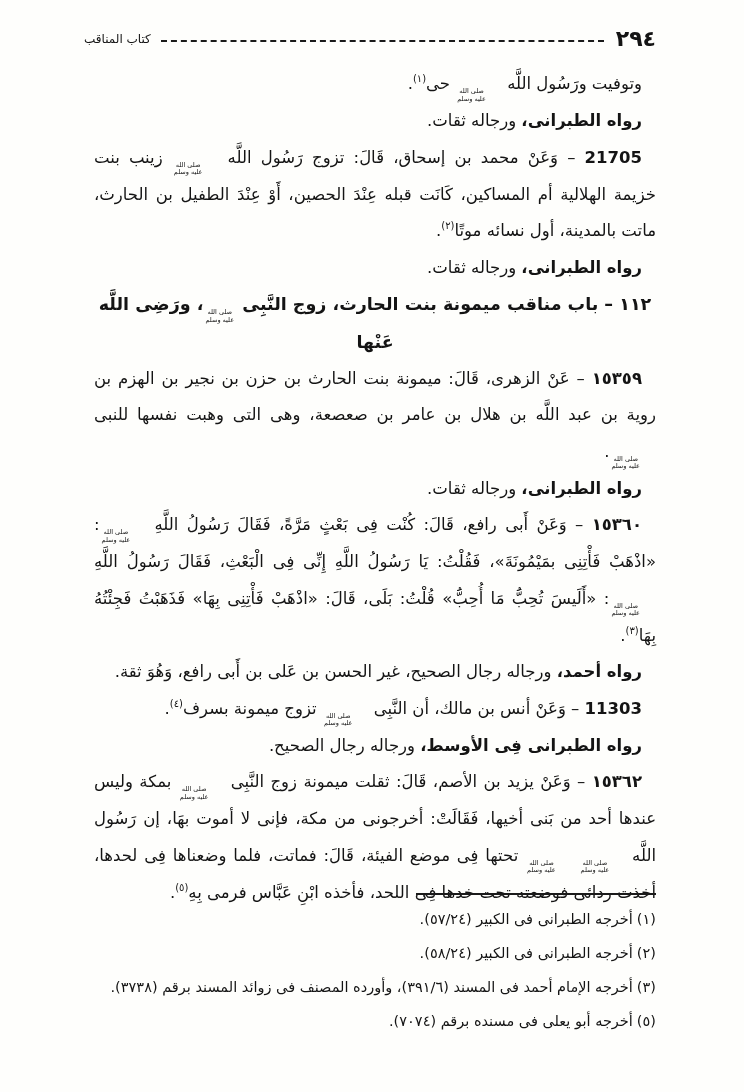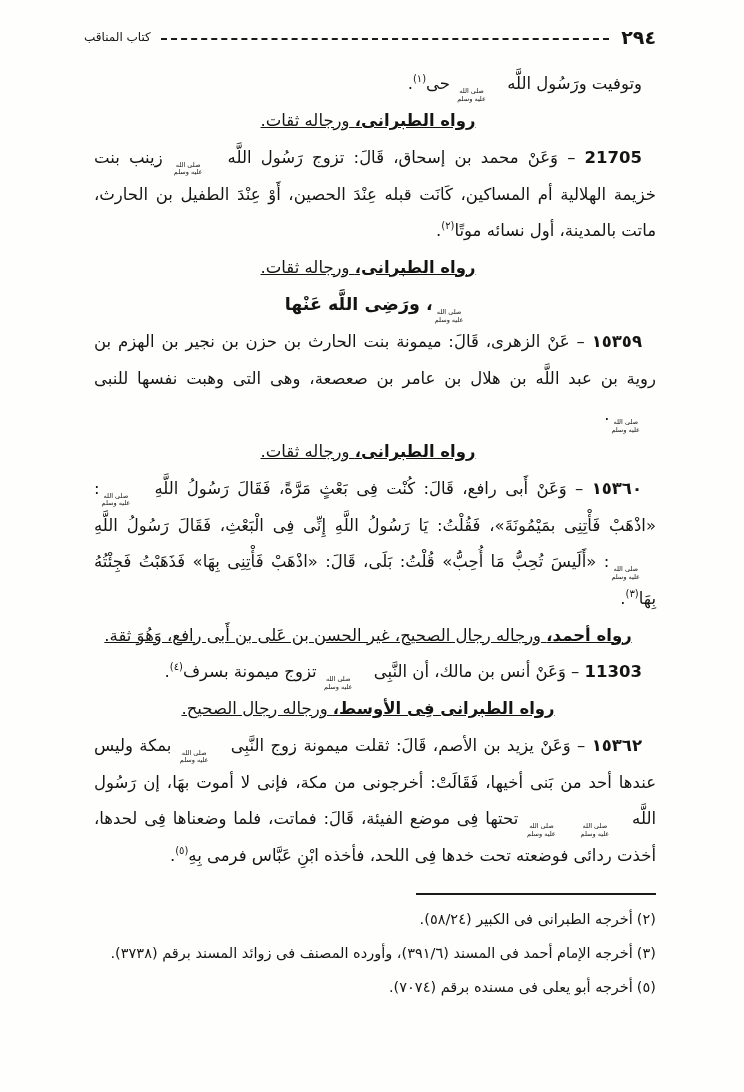--- a/index.html
+++ b/index.html
@@ -14,35 +14,35 @@
     direction: rtl;
     overflow: hidden;
   }
   
   .pagehead {
     position: absolute;
     top: 26px; right: 88px; left: 84px;
     display: flex;
     align-items: center;
   }
-  .pagenum { font-weight: 700; font-size: 19px; white-space: nowrap; margin-left: 12px; }
+  .pagenum { font-weight: 700; font-size: 22px; white-space: nowrap; margin-left: 12px; }
   .dashes  { flex: 1; height: 0; border-top: 2.5px dashed #1a1a1a; position: relative; top: 2px; }
   .booktitle { font-size: 12px; white-space: nowrap; margin-right: 10px; }
 
   
   .bodytext {
     position: absolute;
     top: 66px; right: 88px;
     width: 562px;
     font-size: 16.5px;
     line-height: 36.5px;
     text-align: justify;
   }
   .bodytext p { margin: 0; text-indent: 14px; }
-  p.rawah { text-align: center; text-decoration: underline; }
+  p.rawah { text-align: right; }
   .bold, .num { font-weight: 700; }
   p.heading { text-align: center; font-weight: 700; font-size: 17.5px; text-indent: 0; }
   sup.fnref { font-size: 10px; line-height: 0; vertical-align: 7px; font-weight: 400; }
 
   
   .saw {
     display: inline-flex;
     flex-direction: column;
     align-items: center;
     font-size: 6.5px;
@@ -96,21 +96,21 @@
     <p><span class="num">21705</span>
       <span>– وَعَنْ محمد بن إسحاق، قَالَ: تزوج رَسُول اللَّه</span>
       <span class="saw">
           <span>صلى الله</span>
           <span>عليه وسلم</span>
         </span>
       <span>زينب بنت خزيمة الهلالية أم المساكين، كَانَت قبله عِنْدَ الحصين، أَوْ عِنْدَ الطفيل بن الحارث، ماتت بالمدينة، أول نسائه موتًا</span><sup class="fnref">(٢)</sup><span>.</span></p>
 
     <p class="rawah"><span class="bold">رواه الطبرانى،</span><span> ورجاله ثقات.</span></p>
 
-    <p class="heading">
+    <p class="heading"><span>١١٢ – باب مناقب ميمونة بنت الحارث، زوج النَّبِى</span>
       <span class="saw">
           <span>صلى الله</span>
           <span>عليه وسلم</span>
         </span><span>، ورَضِى اللَّه عَنْها</span></p>
 
     <p><span class="num">١٥٣٥٩</span>
       <span>– عَنْ الزهرى، قَالَ: ميمونة بنت الحارث بن حزن بن نجير بن الهزم بن روية بن عبد اللَّه بن هلال بن عامر بن صعصعة، وهى التى وهبت نفسها للنبى</span>
       <span class="saw">
           <span>صلى الله</span>
           <span>عليه وسلم</span>
@@ -156,18 +156,19 @@
           <span>صلى الله</span>
           <span>عليه وسلم</span>
         </span>
       <span>تحتها فِى موضع الفيئة، قَالَ: فماتت، فلما وضعناها فِى لحدها، أخذت ردائى فوضعته تحت خدها فِى اللحد، فأخذه ابْنِ عَبَّاس فرمى بِهِ</span><sup class="fnref">(٥)</sup><span>.</span></p>
 
   </main>
 
   <div class="fnsep"></div>
 
   <section class="footnotes">
+    <p><span class="fnmark">(١)</span><span>أخرجه الطبرانى فى الكبير (٥٧/٢٤).</span></p>
     <p><span class="fnmark">(٢)</span><span>أخرجه الطبرانى فى الكبير (٥٨/٢٤).</span></p>
     <p><span class="fnmark">(٣)</span><span>أخرجه الإمام أحمد فى المسند (٣٩١/٦)، وأورده المصنف فى زوائد المسند برقم (٣٧٣٨).</span></p>
     <p><span class="fnmark">(٥)</span><span>أخرجه أبو يعلى فى مسنده برقم (٧٠٧٤).</span></p>
   </section>
 
 </div>
 
 </body></html>

